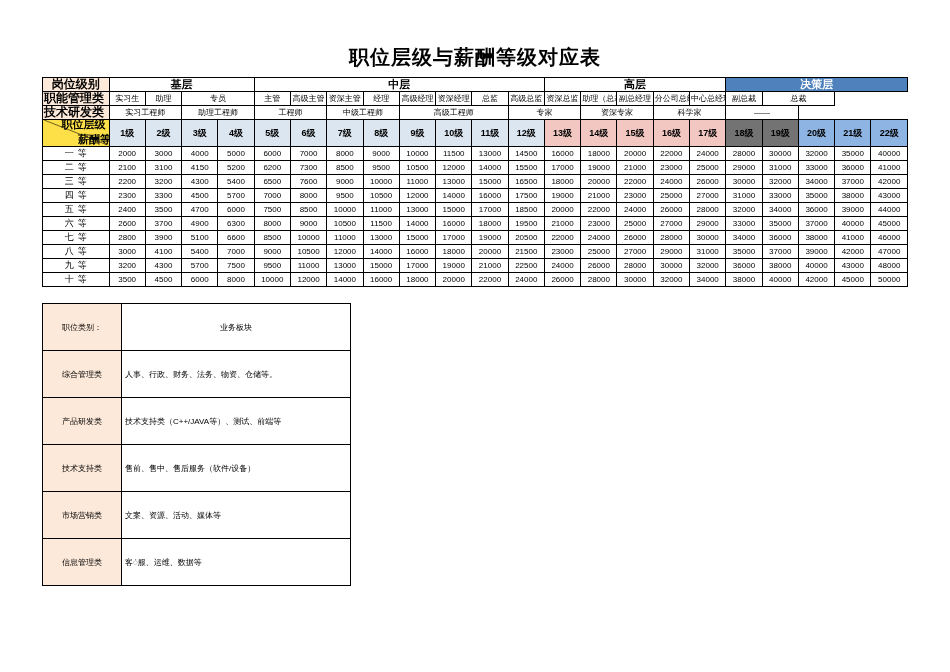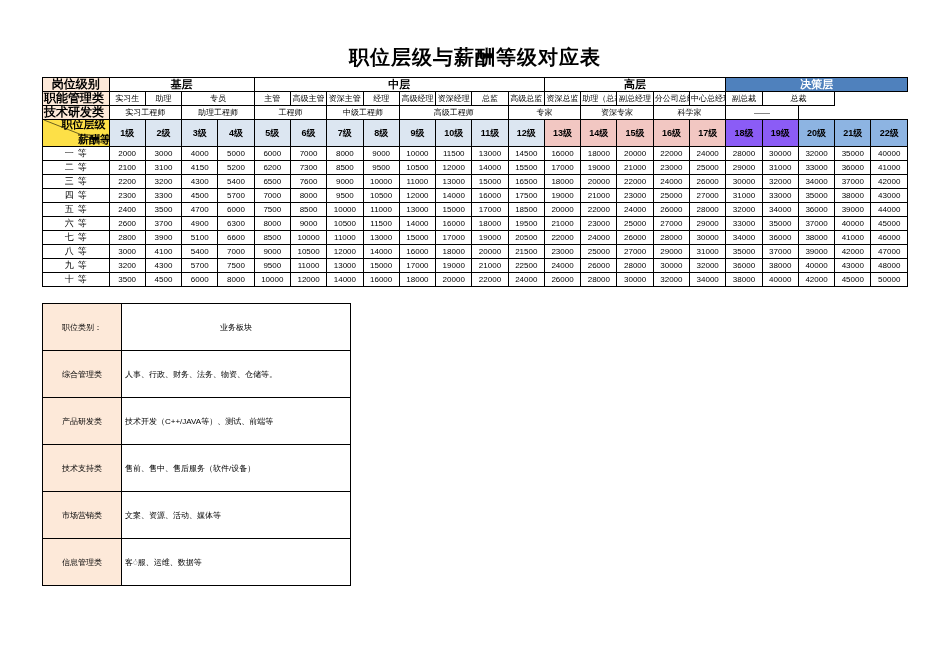--- a/index.html
+++ b/index.html
@@ -53,21 +53,21 @@
   }
   .band-base { background: #ffffff; }
   .band-mid { background: #ffffff; }
   .band-high { background: #ffffff; }
   .band-dec { background: #4f81bd; color: #ffffff; }
   .rolehdr { font-size: 8px; background: #ffffff; }
   .techhdr { font-size: 8px; background: #ffffff; }
   .lvl { font-weight: bold; font-size: 9px; }
   .lvl-blue { background: #dce6f1; }
   .lvl-red { background: #f2c7c2; }
-  .lvl-lblue { background: #8b5cf6; margin-top: 20px; }
+  .lvl-lblue { background: #737373; margin-top: 20px; }
   .lvl-dblue { background: #8db4e2; }
   .corner {
     position: relative;
     font-size: 11px;
     background: #fde047;
     padding: 0;
     font-family: Liberation Mono, monospace;
   }
   .corner .tl {
     position: absolute;
@@ -473,21 +473,21 @@
         <tr>
           <td class="cat-h">职位类别：</td>
           <td class="desc-h">业务板块</td>
         </tr>
         <tr>
           <td class="cat">综合管理类</td>
           <td class="desc">人事、行政、财务、法务、物资、仓储等。</td>
         </tr>
         <tr>
           <td class="cat">产品研发类</td>
-          <td class="desc">技术开发（C++/JAVA等）、测试、前端等</td>
+          <td class="desc">技术支持类（C++/JAVA等）、测试、前端等</td>
         </tr>
         <tr>
           <td class="cat">技术支持类</td>
           <td class="desc">售前、售中、售后服务（软件/设备）</td>
         </tr>
         <tr>
           <td class="cat">市场营销类</td>
           <td class="desc">文案、资源、活动、媒体等</td>
         </tr>
         <tr>

